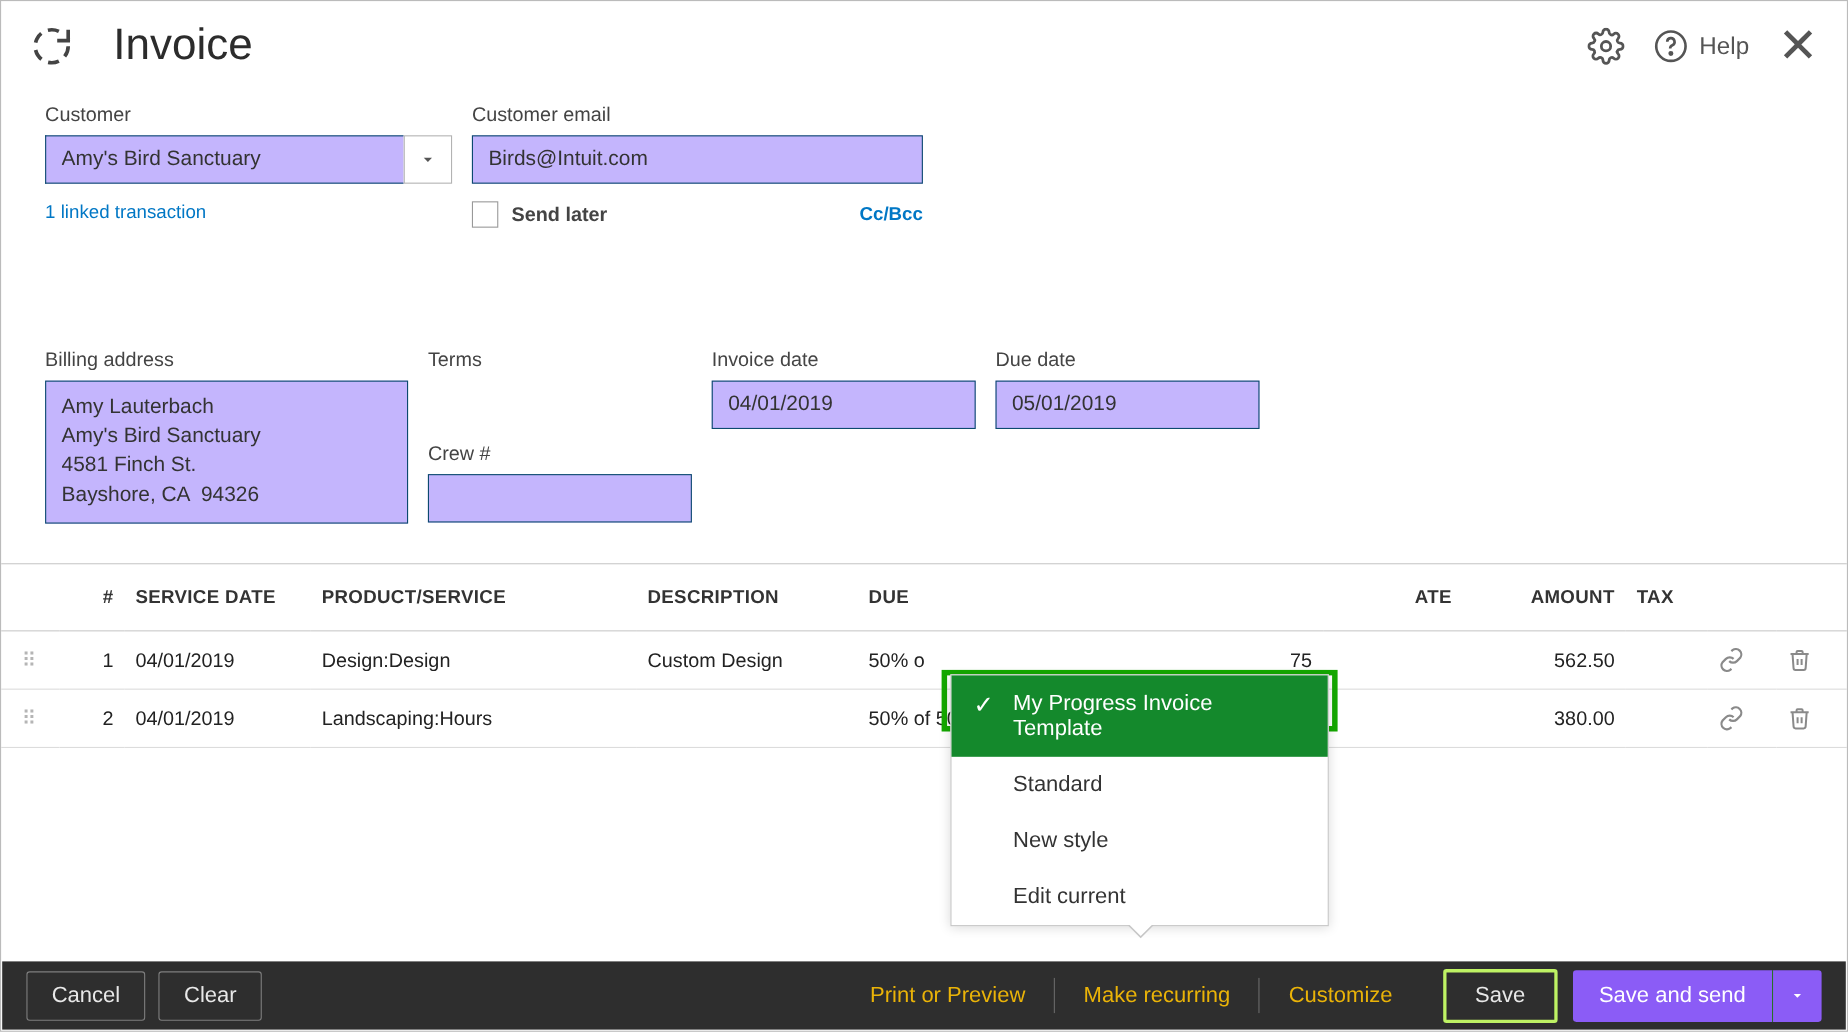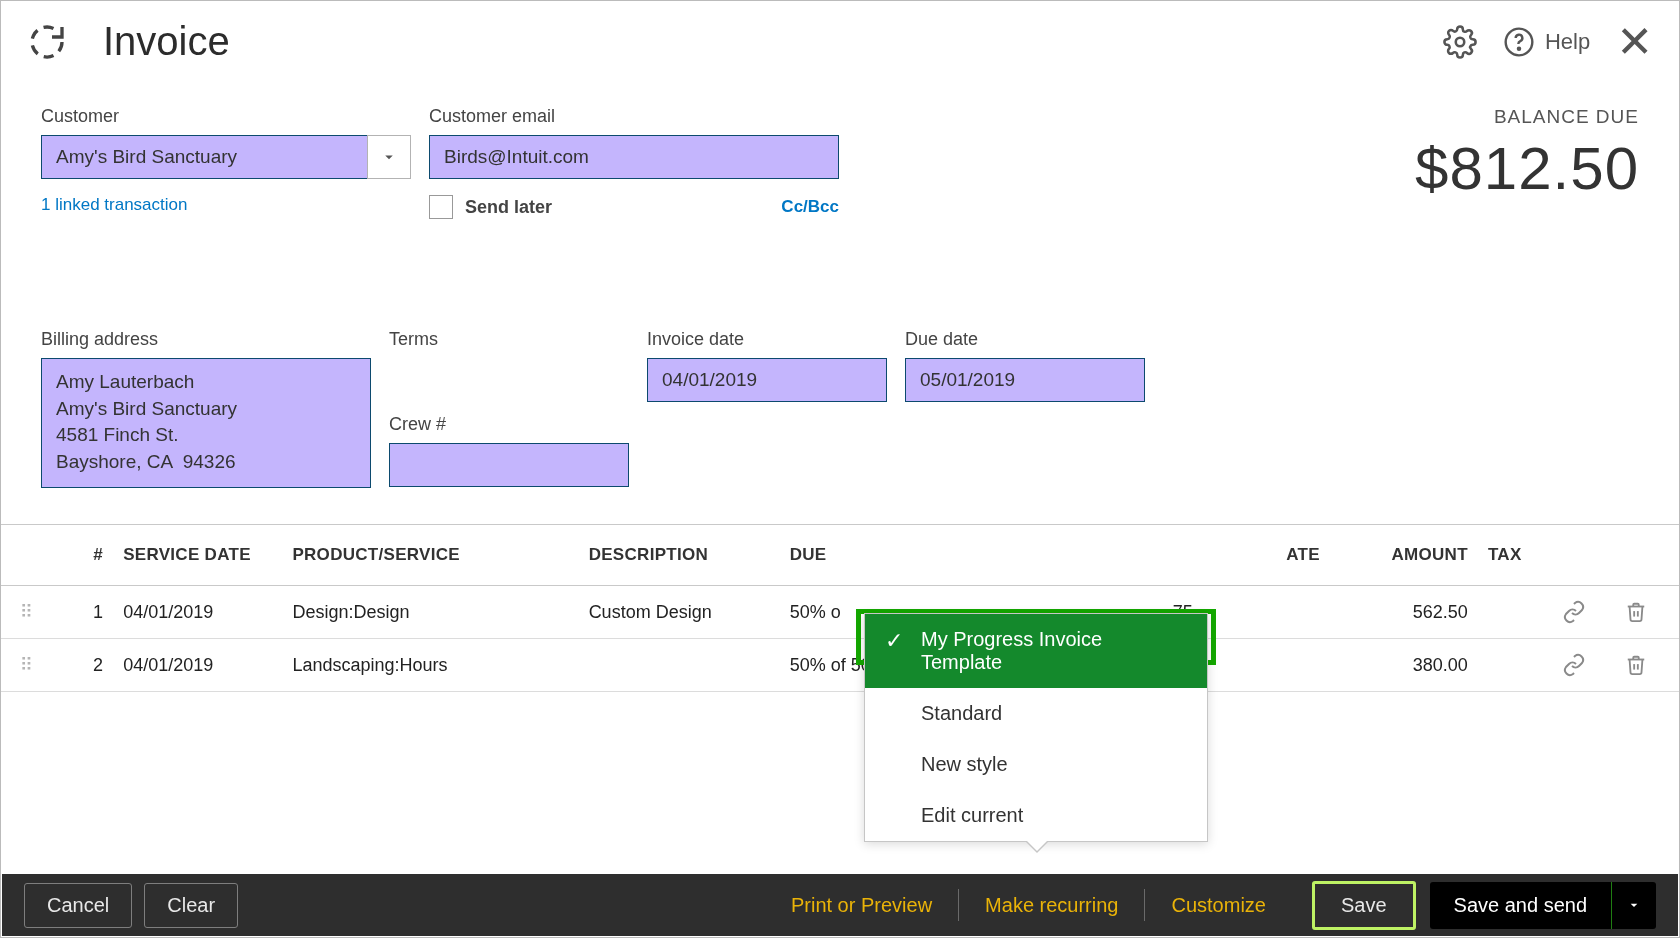--- a/index.html
+++ b/index.html
@@ -96,21 +96,21 @@
     border: 1px solid #7e7e7e; background: transparent; color: #e8e8e8;
     padding: 10px 22px; font-size: 20px; border-radius: 3px; cursor:pointer;
   }
   .footer .fspacer { flex:1; }
   .footer .ftxt { padding: 0 26px; cursor:pointer; color:#eab308; }
   .footer .divider { width:1px; height:32px; background:#6a6a6a; }
   .footer .save-btn { background: transparent; border:3px solid #bef264; color:#e8e8e8; padding:10px 26px; border-radius:3px; cursor:pointer; font-size:20px; margin-left:20px; }
   .footer .primary {
     display:flex; align-items:stretch; margin-left:14px;
   }
-  .footer .primary button { background:#000000; border:none; color:#fff; padding:12px 24px; font-size:20px; cursor:pointer; }
+  .footer .primary button { background:#8b5cf6; border:none; color:#fff; padding:12px 24px; font-size:20px; cursor:pointer; }
   .footer .primary .main { border-radius:3px 0 0 3px; }
   .footer .primary .drop { border-left:1px solid #1f7d12; border-radius:0 3px 3px 0; padding:12px 14px; }
 
   svg { display:block; }
 </style>
 </head>
 <body>
 
 <div class="header">
   <span class="recur-icon">
@@ -133,21 +133,21 @@
         <path d="M9.5 9a2.5 2.5 0 1 1 3.5 2.3c-.9.4-1.5 1-1.5 2.2"></path>
         <circle cx="12" cy="17" r="0.8" fill="currentColor"></circle>
       </svg>
       <span>Help</span>
     </div>
     <button class="close-btn">✕</button>
   </div>
 </div>
 
 <div class="form-area">
-  <div class="row" style="align-items:flex-start;margin-top:12px;">
+  <div class="row" style="align-items:flex-start;">
     <div class="field" style="width: 370px;">
       <span class="label">Customer</span>
       <div class="select-wrap">
         <input class="input" value="Amy's Bird Sanctuary" style="">
         <div class="chev">
           <svg viewBox="0 0 24 24" width="18" height="18" fill="currentColor">
               <path d="M7 10l5 5 5-5z"></path>
             </svg>
         </div>
       </div>
@@ -161,24 +161,20 @@
         <div class="chk-left">
           <span class="chk"></span>
           <span style="font-size:18px;color:#444;">Send later</span>
         </div>
         <a class="link">Cc/Bcc</a>
       </div>
     </div>
 
     <div style="flex:1"></div>
 
-    <div class="balance-block">
-      <div class="balance-label">BALANCE DUE</div>
-      <div class="balance-value">$812.50</div>
-    </div>
   </div>
 
   <div class="row" style="margin-top: 110px; align-items:flex-start;">
     <div class="field" style="width: 330px;">
       <span class="label">Billing address</span>
       <textarea class="textarea" style="">Amy Lauterbach
 Amy's Bird Sanctuary
 4581 Finch St.
 Bayshore, CA  94326</textarea>
     </div>

